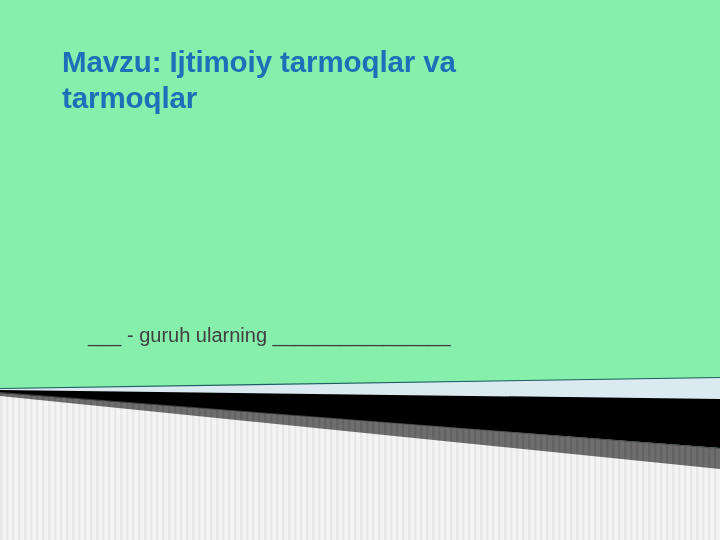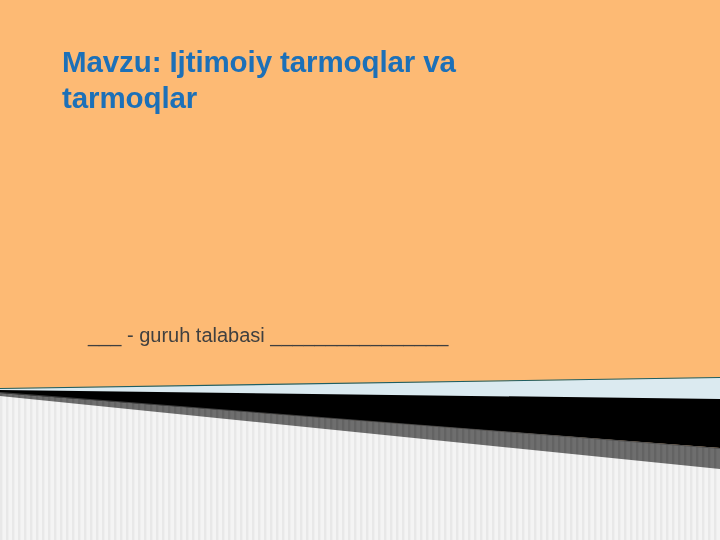--- a/index.html
+++ b/index.html
@@ -62,21 +62,21 @@
     font-size: 20px;
     font-weight: normal;
     line-height: 26px;
     white-space: pre;
     margin: 0;
   }
 </style>
 </head>
 <body>
 
-<div class="slide" style="background: #fdba74;">
+<div class="slide" style="background: #86efac;">
 
   <svg class="bottom-graphic" viewBox="0 0 720 540" width="720" height="540" preserveAspectRatio="none">
     <defs>
       <pattern id="vstripe" width="6" height="6" patternUnits="userSpaceOnUse">
         <rect x="0" y="0" width="6" height="6" fill="#f4f4f4"></rect>
         <rect x="0" y="0" width="2.4" height="6" fill="#e8e8e8"></rect>
       </pattern>
       <pattern id="vstripe-dark" width="6" height="6" patternUnits="userSpaceOnUse">
         <rect x="0" y="0" width="6" height="6" fill="#6e6e6e"></rect>
         <rect x="0" y="0" width="2.4" height="6" fill="#636363"></rect>
@@ -95,16 +95,16 @@
     <polyline points="0,388.5 720,377.5" fill="none" stroke="#1f5f63" stroke-width="1.1"></polyline>
     <polyline points="0,392.5 720,448.5" fill="none" stroke="#4a4a4a" stroke-width="0.8"></polyline>
   </svg>
 
   <div class="title-block">
     <div class="title-line" style="color: rgb(28, 112, 184);">Mavzu: Ijtimoiy tarmoqlar va</div>
     <div class="title-line" style="color: rgb(28, 112, 184);">tarmoqlar</div>
   </div>
 
   <div class="subtitle-block">
-    <div class="subtitle-line" style="color: rgb(64, 64, 64);">___ - guruh talabasi ________________</div>
+    <div class="subtitle-line" style="color: rgb(64, 64, 64);">___ - guruh ularning ________________</div>
   </div>
 
 </div>
 
 </body></html>

